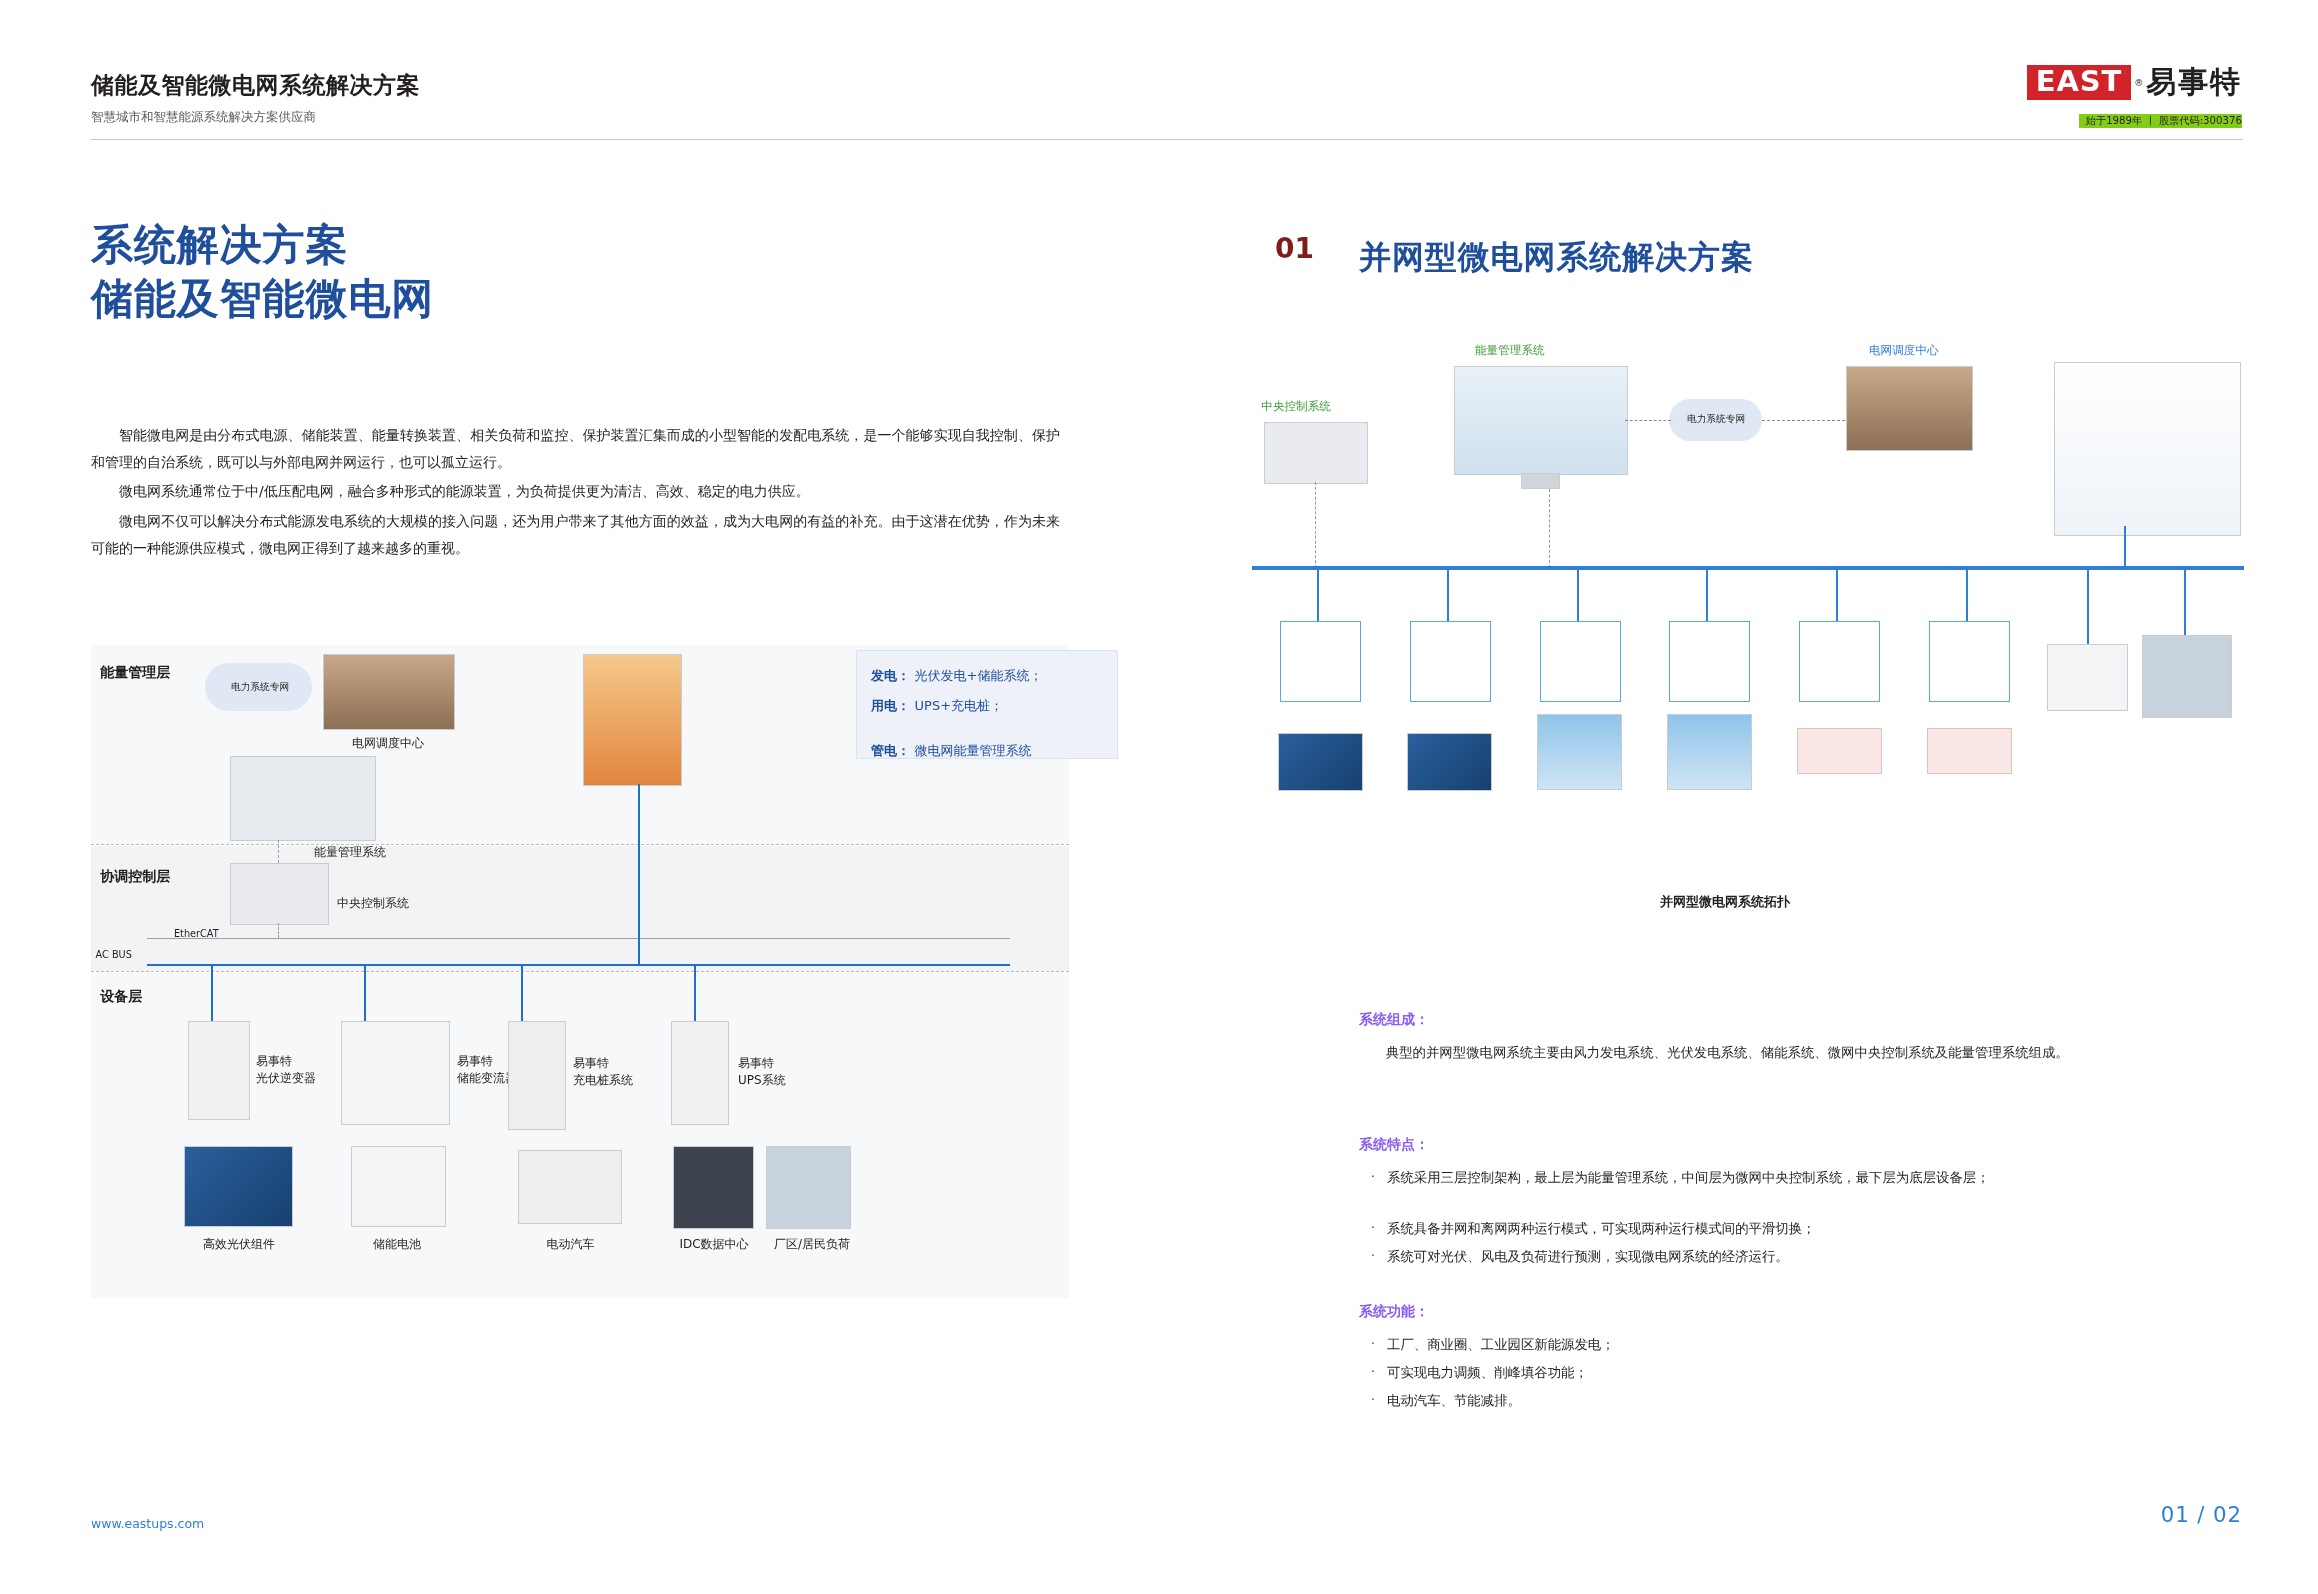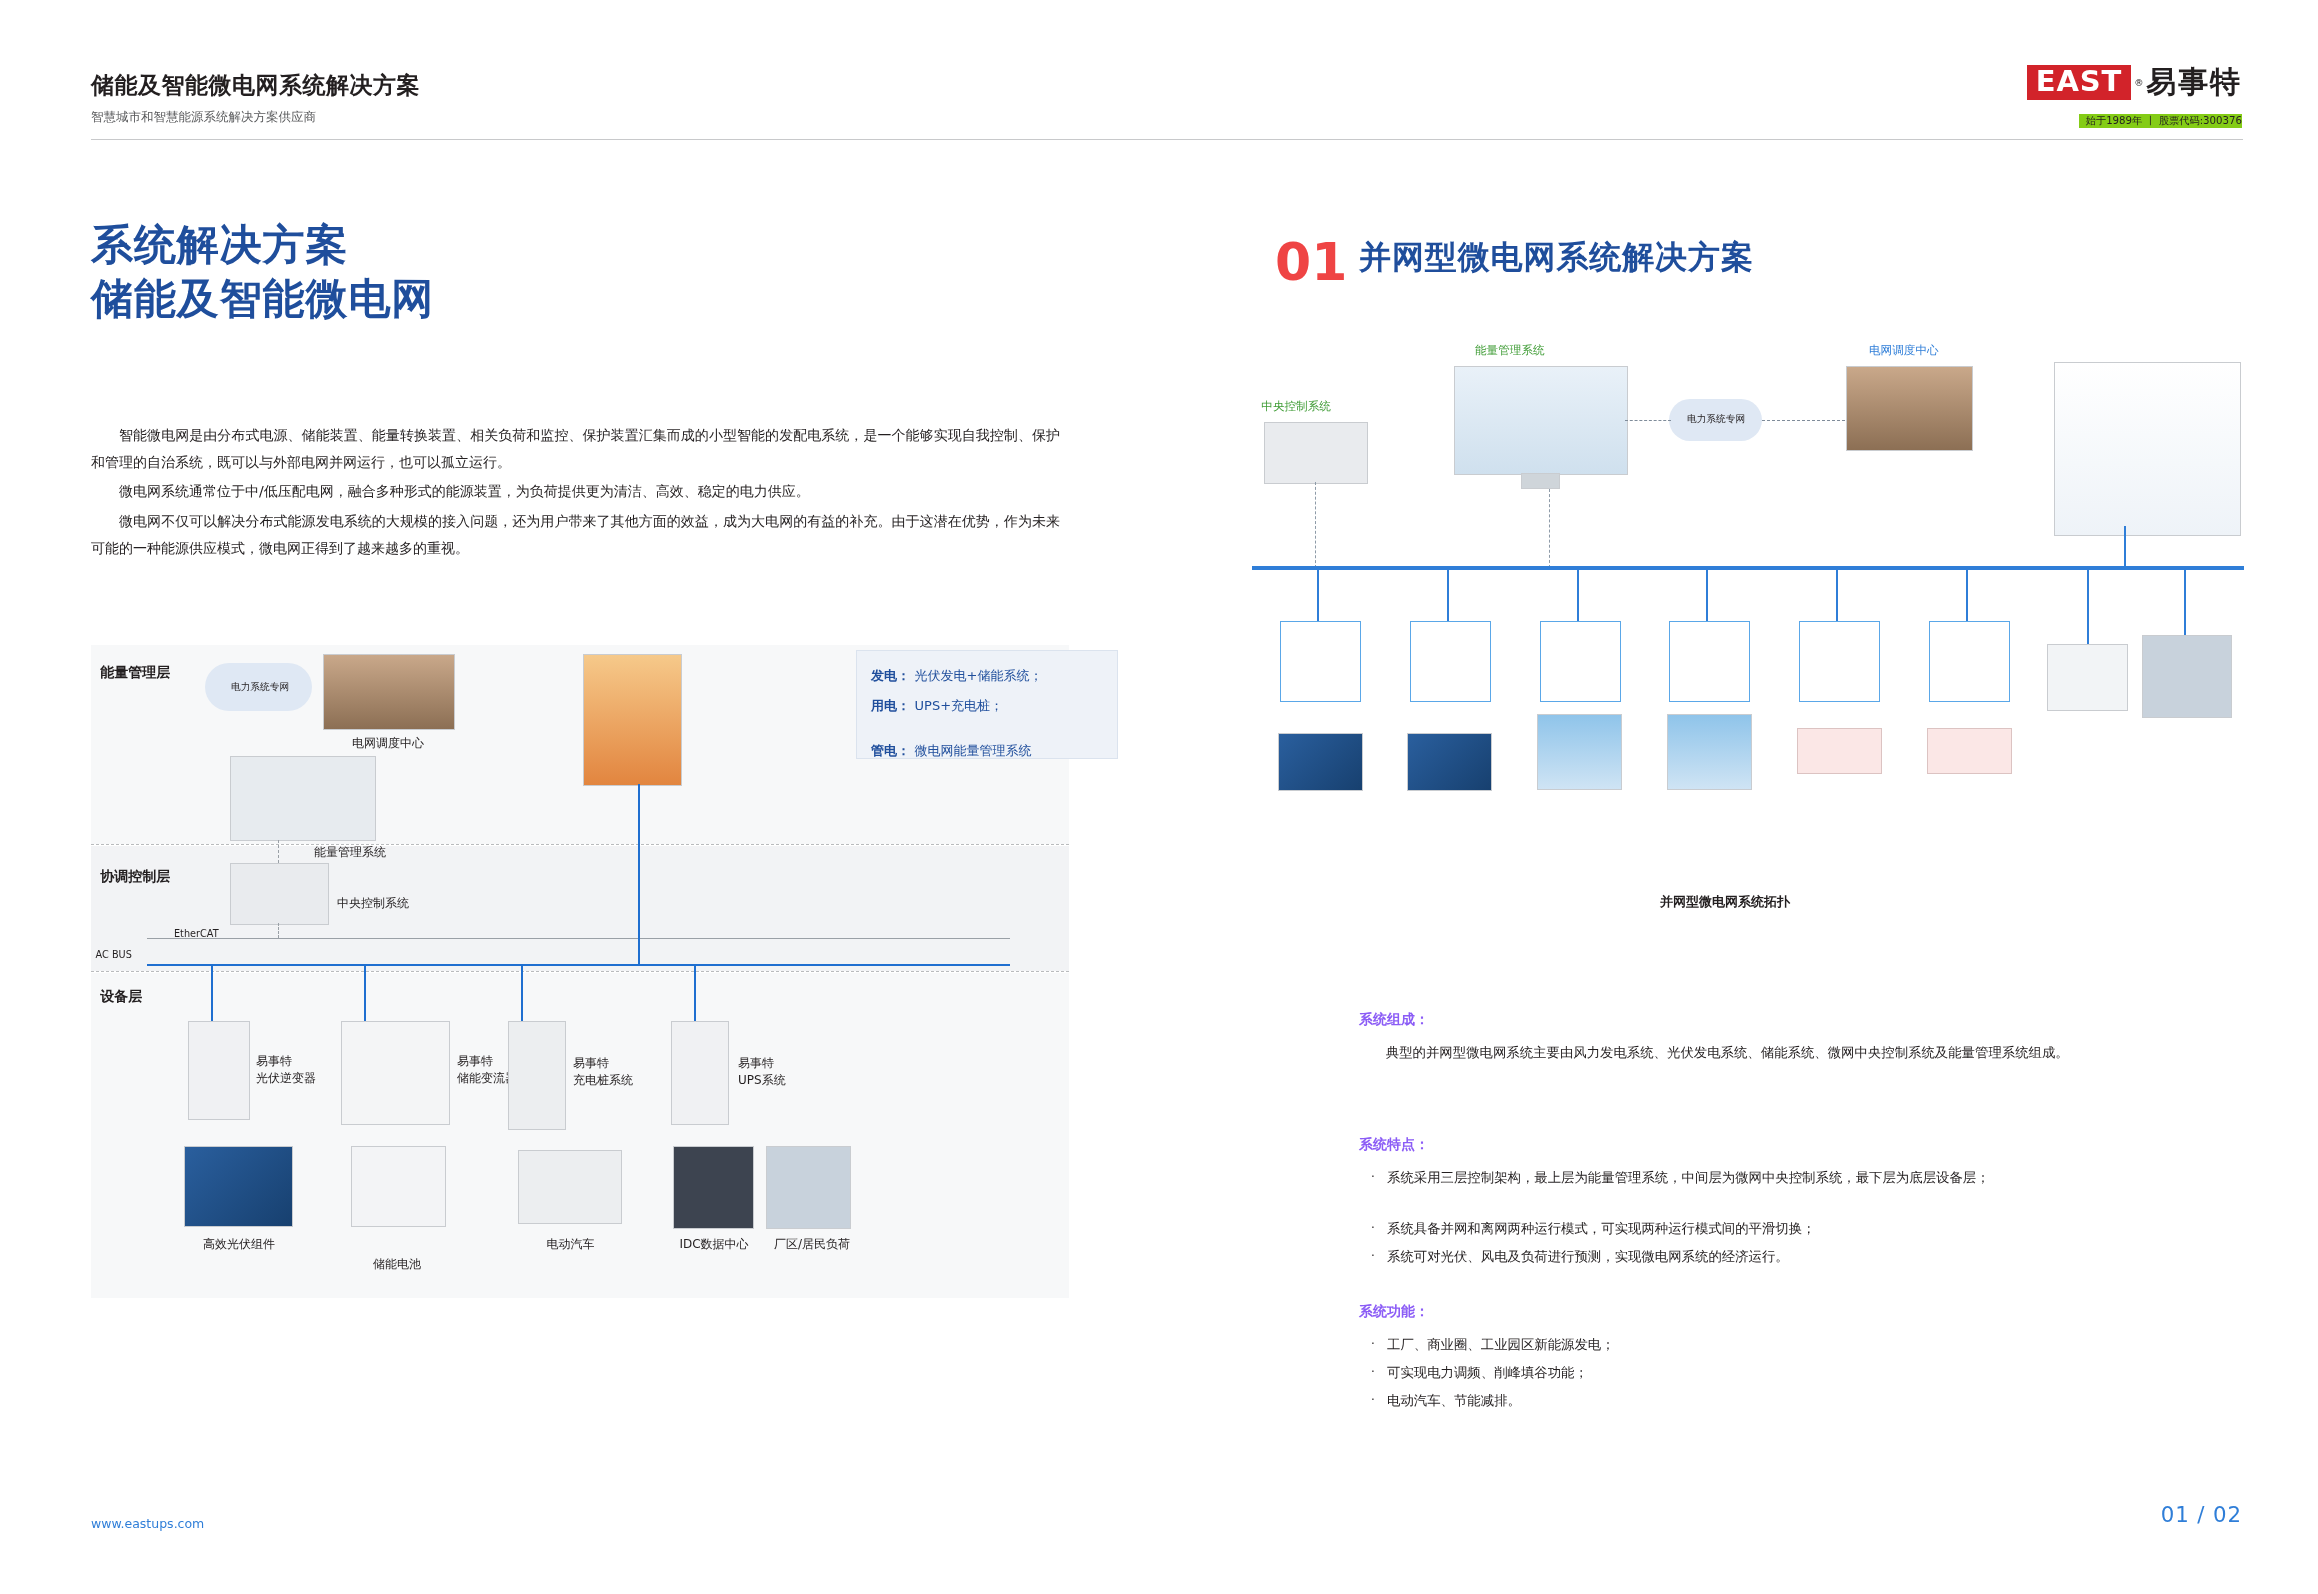--- a/index.html
+++ b/index.html
@@ -63,21 +63,21 @@
   .ph.bld{background:#c8d2dc;}
   .ph.inv{background:#f0f1f3;}
   .ph.cab{background:#f4f5f6;}
   .ph.chg{background:#eceef0;}
   .ph.ups{background:#f0f1f3;}
   .ph.plc{background:#e9ebee;}
   .ph.lap{background:#e7ebef;}
   .cloud{position:absolute;background:#dfe8f4;border-radius:28px;}
 
   
-  .sec-no{position:absolute;left:1275px;top:232px;font-size:52px;font-weight:bold;color:#ef4444;}
+  .sec-no{position:absolute;left:1275px;top:232px;font-size:28px;font-weight:bold;color:#7f1d1d;}
   .sec-title{position:absolute;left:1359px;top:236px;font-size:32px;font-weight:bold;color:#1f4e9c;letter-spacing:0.9px;}
 
   .topo{position:absolute;left:1252px;top:343px;width:992px;height:570px;}
   .topo-cap{position:absolute;left:1660px;top:893px;font-size:13px;font-weight:bold;color:#231f20;}
   .t-lbl{position:absolute;font-size:11.6px;color:#231f20;}
   .t-lbl.green{color:#3f9c35;}
   .t-lbl.blue{color:#2f7ed8;}
   .busline{position:absolute;background:#2f7ed8;}
   .dashv{position:absolute;width:0;border-left:0.9px dashed #8e9ba8;}
   .conv{position:absolute;border:0.9px solid #5aa7e8;background:#ffffff;}
@@ -183,21 +183,21 @@
     <div class="ph ups" style="left:580px;top:376px;width:56px;height:102px;"></div>
     <div class="dl-text" style="left:647px;top:410px;width:111px;text-align:left;">
       <span>易事特</span><br>
       <span>UPS系统</span>
     </div>
 
     <div class="ph pv" style="left:93px;top:501px;width:107px;height:79px;"></div>
     <div class="dl-text" style="left:74px;top:591px;width:148px;">高效光伏组件</div>
 
     <div class="ph batt" style="left:260px;top:501px;width:93px;height:79px;"></div>
-    <div class="dl-text" style="left:241px;top:611px;width:130px;font-family:Liberation Mono, monospace;">储能电池</div>
+    <div class="dl-text" style="left:241px;top:591px;width:130px;font-family:Liberation Mono, monospace;">储能电池</div>
 
     <div class="ph car" style="left:427px;top:505px;width:102px;height:72px;"></div>
     <div class="dl-text" style="left:417px;top:591px;width:125px;">电动汽车</div>
 
     <div class="ph idc" style="left:582px;top:501px;width:79px;height:81px;"></div>
     <div class="dl-text" style="left:556px;top:591px;width:134px;">IDC数据中心</div>
 
     <div class="ph bld" style="left:675px;top:501px;width:83px;height:81px;"></div>
     <div class="dl-text" style="left:647px;top:591px;width:148px;">厂区/居民负荷</div>
 

